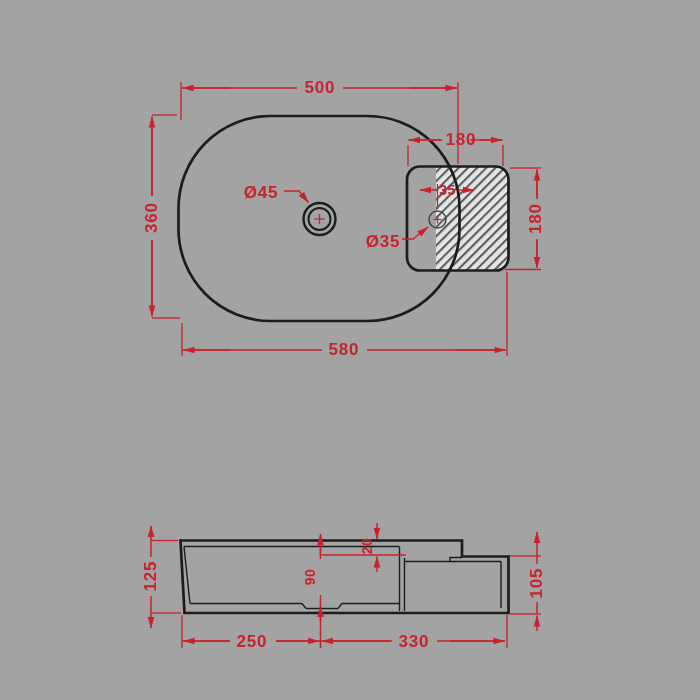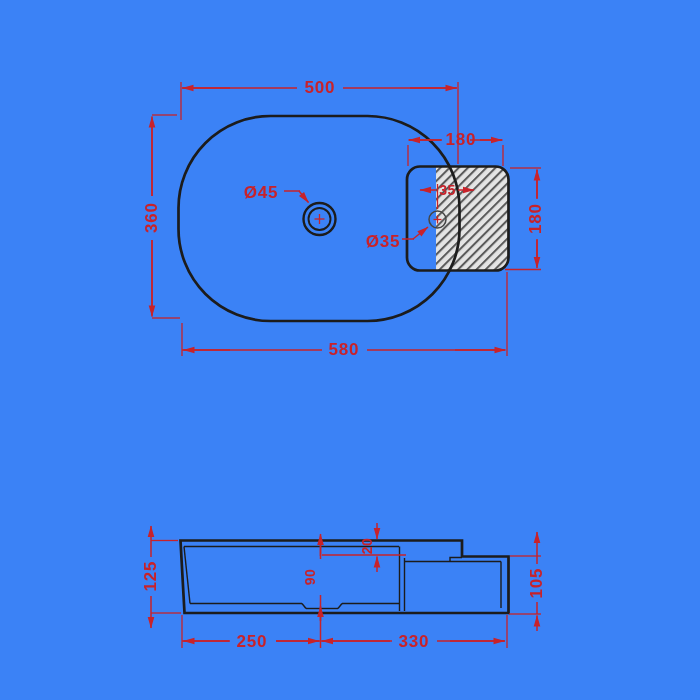--- a/index.html
+++ b/index.html
@@ -1,17 +1,17 @@
 <!DOCTYPE html>
 <html><head>
 <meta charset="utf-8">
 <style>
   html,body{margin:0;padding:0;background:#f4f4f4;}
   .page{
-    width:700px;height:700px;background:#3b82f6;position:relative;overflow:hidden;
+    width:700px;height:700px;background:#a3a3a3;position:relative;overflow:hidden;
     font-family:"Liberation Sans", sans-serif;
   }
   svg{display:block;}
   text{
     font-family:"Liberation Sans", sans-serif;
     font-weight:600;
     fill:#c8222a;
   }
   .dim{font-size:17px;letter-spacing:0.8px;}
   .dim-sm{font-size:14px;letter-spacing:0.4px;}

